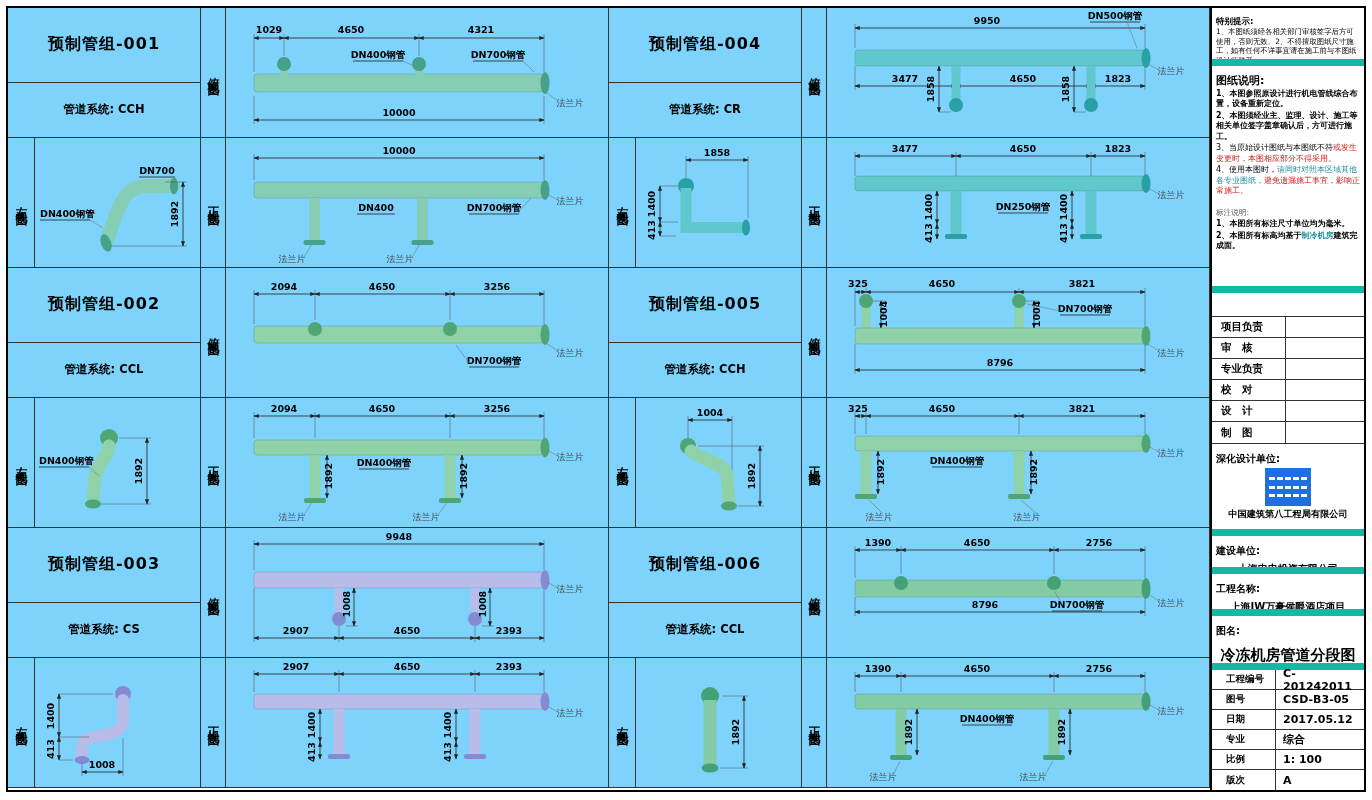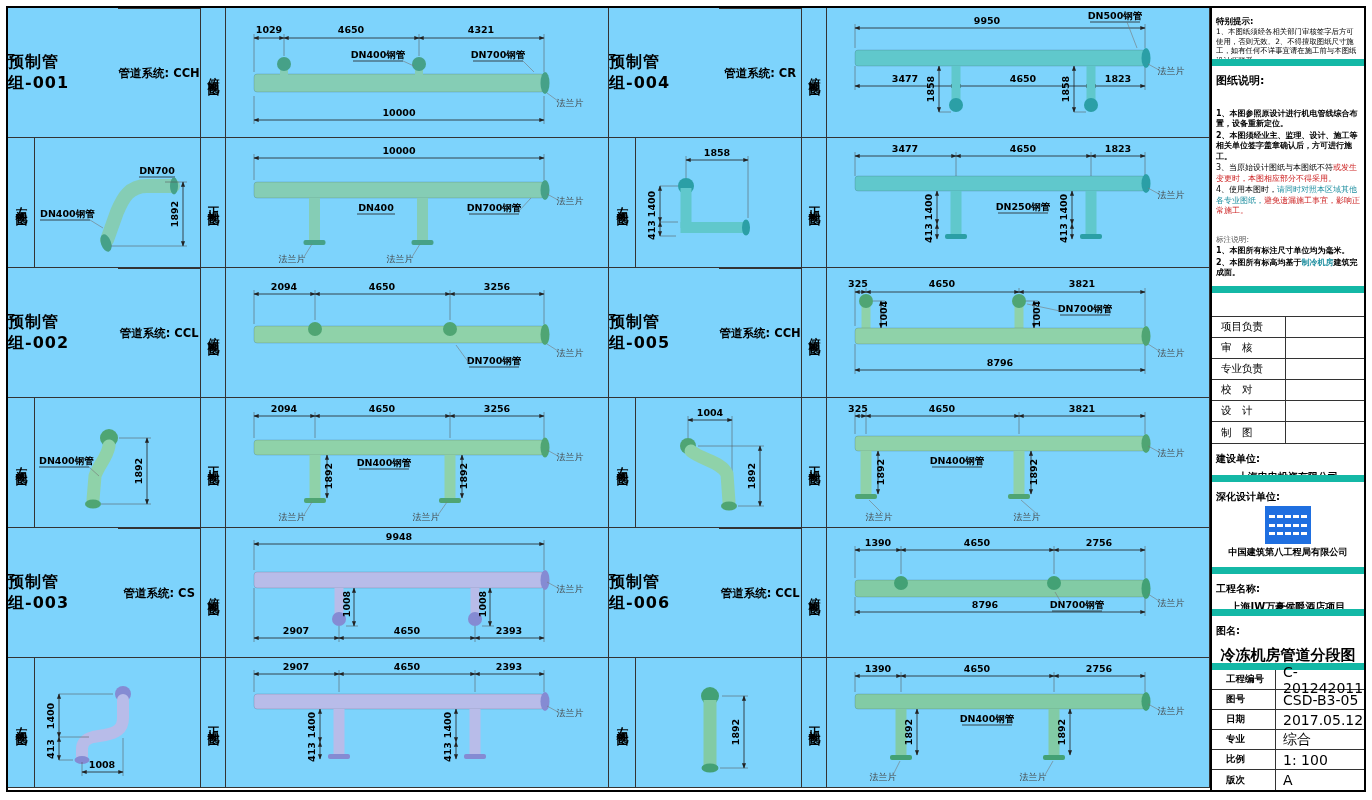--- a/index.html
+++ b/index.html
@@ -3,68 +3,68 @@
 <meta charset="utf-8">
 <style>
 *{box-sizing:border-box;margin:0;padding:0}
 html,body{width:1372px;height:800px;background:#fff;overflow:hidden;
   font-family:"DejaVu Sans","Liberation Sans",sans-serif;color:#000}
 .sheet{position:absolute;left:6px;top:6px;width:1360px;height:786px;border:2px solid #000;display:flex;background:#fff}
 .dgrid{display:grid;grid-template-columns:27px 166px 25px 383px 27px 166px 25px 383px;grid-template-rows:repeat(6,130px);width:1202px}
 .cell{border-right:1px solid #333;border-bottom:1px solid #333;position:relative;overflow:hidden;background:#7dd3fc}
 .span2{grid-column:span 2}
 .vlabel{display:flex;align-items:center;justify-content:center;writing-mode:vertical-lr;text-orientation:upright;font-weight:bold;font-size:12px;letter-spacing:4px}
-.tcell{display:flex;flex-direction:row}
+.tcell{display:flex;flex-direction:column}
 .g-title{flex:1.35;display:flex;align-items:center;justify-content:center;font-size:16px;font-weight:bold;letter-spacing:1px}
 .g-sys{flex:1;display:flex;align-items:center;justify-content:center;font-size:11.5px;font-weight:bold;border-top:1px solid #333}
 svg.dwg{display:block;width:100%;height:100%}
 .dim{stroke:#222;stroke-width:.8;fill:none}
 .ext{stroke:#555;stroke-width:.55;fill:none}
 .ldr{stroke:#777;stroke-width:.6;fill:none}
 .ul{stroke:#222;stroke-width:.8;fill:none}
 svg text{font-family:"DejaVu Sans","Liberation Sans",sans-serif}
 .dt{font-size:9.5px;font-weight:bold;fill:#000;text-anchor:middle}
 .lb{font-size:9.5px;font-weight:bold;fill:#000;text-anchor:middle}
 .lbs{font-size:9.5px;font-weight:bold;fill:#000;text-anchor:start}
 .fl{font-size:9px;fill:#444;text-anchor:middle}
 .ps{fill:none;stroke-linecap:round}
 .pr{stroke:rgba(0,0,0,.22);stroke-width:.6}
 
 .tblock{flex:1;border-left:2px solid #000;display:flex;flex-direction:column;background:#fff}
 .tb-sec{border-bottom:7px solid #14b8a6;padding:8px 4px;overflow:hidden}
 .tb-special{height:58px;font-size:7.4px;line-height:1.3}
 .tb-special-title{font-weight:bold;font-size:8.5px}
 .tb-notes{flex:1;font-size:8px;line-height:1.32}
-.tb-notes-title{font-weight:bold;font-size:11px;margin-bottom:20px}
+.tb-notes-title{font-weight:bold;font-size:11px;margin-bottom:0}
 .n{margin-bottom:1px}
 .bold{font-weight:bold}
 .red{color:#c22}
 .teal{color:#1f8fa0}
-.sub{color:#555;font-size:7.6px;margin-top:18px}
+.sub{color:#555;font-size:7.6px;margin-top:11px}
 .tb-gap{height:24px;border-bottom:1px solid #333}
 .tb-sig{padding:0;border-bottom:1px solid #333}
 .sig-row{display:flex;height:21px;border-bottom:1px solid #333}
 .sig-row:last-child{border-bottom:none}
-.sig-label{width:74px;border-right:1px solid #333;display:flex;align-items:center;padding-left:9px;font-size:10.5px;font-weight:normal}
+.sig-label{width:74px;border-right:1px solid #333;display:flex;align-items:center;padding-left:9px;font-size:10.5px;font-weight:bold}
 .sig-blank{flex:1}
 .tb-company{height:92px;display:flex;flex-direction:column;align-items:center}
 .tb-label{font-weight:bold;font-size:10px;align-self:flex-start}
 .logo{width:46px;height:38px;background:#1f6fe0;display:flex;flex-direction:column;justify-content:space-evenly;padding:3px 4px;margin:2px 0}
 .logo-dash{border-top:3px dashed #fff}
 .tb-company-name{font-size:9.2px;font-weight:bold;text-align:center;letter-spacing:0}
 .tb-pair{display:flex;flex-direction:column}
 .tb-owner{height:38px}
 .tb-project{height:42px}
 .tb-fig{height:54px}
 .tb-value{font-weight:bold;font-size:10px;text-align:center;padding-top:4px}
 .tb-fig .tb-value{font-size:15px;padding-top:8px}
 .tb-row{display:flex;height:20px;border-bottom:1px solid #333}
 .tb-row:last-child{border-bottom:none}
 .tb-row-label{width:64px;display:flex;align-items:center;padding-left:14px;font-weight:bold;font-size:9.5px;border-right:1px solid #333}
-.tb-row-value{flex:1;display:flex;align-items:center;padding-left:7px;font-weight:normal;font-size:14px}
+.tb-row-value{flex:1;display:flex;align-items:center;padding-left:7px;font-weight:bold;font-size:11px}
 </style>
 </head>
 <body>
 
 <div class="sheet">
 <div class="dgrid">
 
   <div class="cell tcell span2">
     <div class="g-title">预制管组-001</div>
     <div class="g-sys">管道系统: CCH</div>
@@ -692,33 +692,33 @@
     <div class="sig-row">
           <div class="sig-label">设　计</div>
           <div class="sig-blank"></div>
         </div>
     <div class="sig-row">
           <div class="sig-label">制　图</div>
           <div class="sig-blank"></div>
         </div>
   </div>
 
-  <div class="tb-sec tb-pair tb-owner">
-    <div class="tb-label">建设单位:</div>
-    <div class="tb-value">上海申电投资有限公司</div>
-  </div>
-
   <div class="tb-sec tb-company">
     <div class="tb-label">深化设计单位:</div>
     <div class="logo">
       <div class="logo-dash"></div>
       <div class="logo-dash"></div>
       <div class="logo-dash"></div>
     </div>
     <div class="tb-company-name">中国建筑第八工程局有限公司</div>
+  </div>
+
+  <div class="tb-sec tb-pair tb-owner">
+    <div class="tb-label">建设单位:</div>
+    <div class="tb-value">上海申电投资有限公司</div>
   </div>
   <div class="tb-sec tb-pair tb-project">
     <div class="tb-label">工程名称:</div>
     <div class="tb-value">上海JW万豪侯爵酒店项目</div>
   </div>
   <div class="tb-sec tb-pair tb-fig">
     <div class="tb-label">图名:</div>
     <div class="tb-value">冷冻机房管道分段图01</div>
   </div>
 

